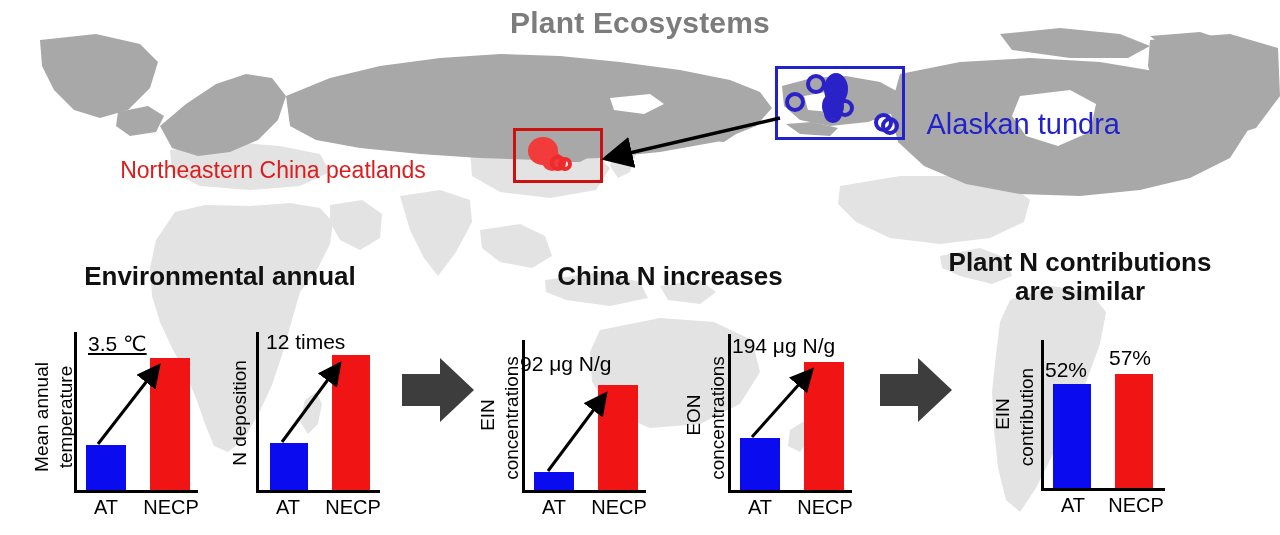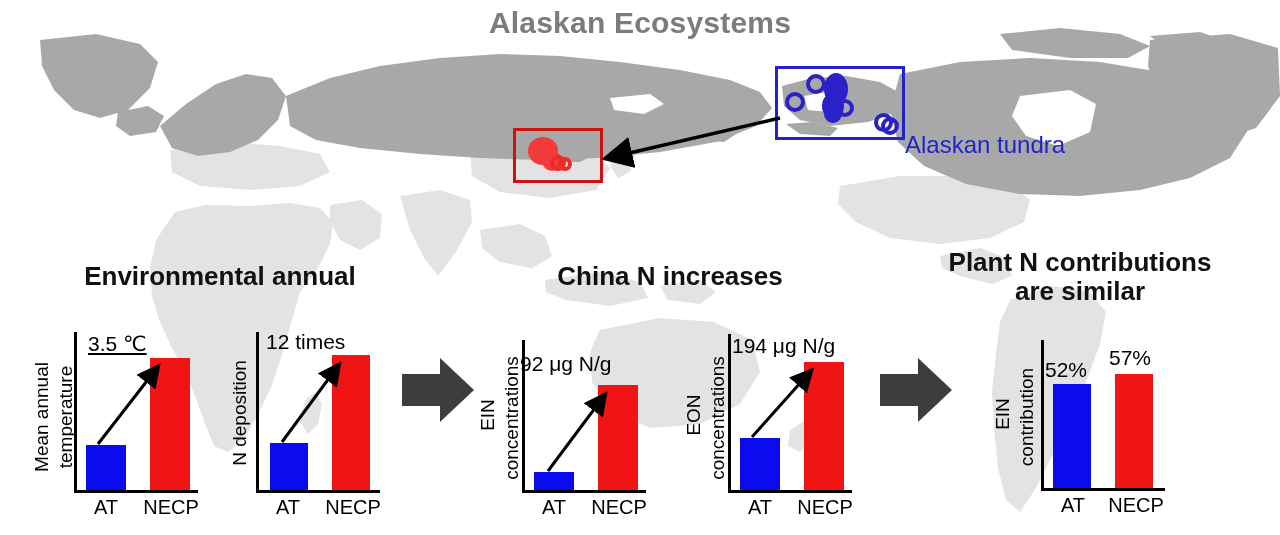--- a/index.html
+++ b/index.html
@@ -17,22 +17,22 @@
   
   .site-box{position:absolute;box-sizing:border-box;background:transparent;}
   #box-at{left:775px;top:66px;width:130px;height:74px;border:3px solid #2222cc;}
   #box-necp{left:513px;top:128px;width:90px;height:55px;border:3px solid #cc1111;}
 
   .marker-ring{position:absolute;border-radius:50%;border:4px solid #2a22c8;box-sizing:border-box;}
   .marker-fill{position:absolute;border-radius:50%;background:#2a22c8;}
   .marker-ring-r{position:absolute;border-radius:50%;border:4px solid #ee2b2b;box-sizing:border-box;}
   .marker-fill-r{position:absolute;border-radius:50%;background:#f23b3b;}
 
-  #label-at{position:absolute;left:905px;top:108px;width:215px;text-align:left;
-    font-size:24px;color:#2222cc;line-height:1.12;margin-top:24px;}
+  #label-at{position:absolute;left:905px;top:108px;width:215px;text-align:right;
+    font-size:29px;color:#2222cc;line-height:1.12;}
   #label-necp{position:absolute;left:38px;top:158px;width:470px;text-align:center;
     font-size:23px;color:#dd1c1c;line-height:1.12;}
 
   
   .section-head{position:absolute;font-size:26px;font-weight:bold;color:#111;
     text-align:center;line-height:1.1;}
   #head-env{left:10px;top:262px;width:420px;}
   #head-soil{left:495px;top:262px;width:350px;}
   #head-plant{left:880px;top:248px;width:400px;}
 
@@ -132,21 +132,21 @@
     </g>
 
     <g fill="#ffffff">
       <path d="M1020 96 L1070 90 L1096 104 L1090 132 L1058 146 L1026 136 L1012 116 Z"></path>
       <path d="M804 96 L826 92 L840 102 L830 112 L808 110 Z"></path>
       <path d="M610 98 L650 94 L664 104 L644 114 L614 110 Z"></path>
     </g>
   </svg>
 </div>
 
-<div id="page-title">Alaskan Ecosystems</div>
+<div id="page-title">Plant Ecosystems</div>
 
 <div class="site-box" id="box-at">
   <span class="marker-fill" style="left:46px;top:4px;width:24px;height:32px;"></span>
   <span class="marker-fill" style="left:44px;top:24px;width:22px;height:26px;"></span>
   <span class="marker-ring" style="left:28px;top:5px;width:20px;height:20px;"></span>
   <span class="marker-ring" style="left:7px;top:23px;width:20px;height:20px;"></span>
   <span class="marker-ring" style="left:58px;top:30px;width:18px;height:18px;"></span>
   <span class="marker-ring" style="left:46px;top:36px;width:18px;height:18px;"></span>
   <span class="marker-ring" style="left:96px;top:44px;width:19px;height:19px;"></span>
 </div>
@@ -165,20 +165,21 @@
       <path d="M0,0 L9,4.5 L0,9 Z" fill="#000"></path>
     </marker>
   </defs>
   <line x1="190" y1="0" x2="18" y2="40" stroke="#000" stroke-width="3.5" marker-end="url(#cahead)"></line>
 </svg>
 
 <div id="label-at">
   <div>Alaskan tundra</div>
 </div>
 <div id="label-necp">
+  <div>Northeastern China peatlands</div>
 </div>
 
 <div class="section-head" id="head-env">Environmental annual</div>
 <div class="section-head" id="head-soil">China N increases</div>
 <div class="section-head" id="head-plant" style="white-space:pre-line;">Plant N contributions
 are similar</div>
 
 <svg class="block-arrow" style="left:402px;top:358px;width:72px;height:64px;">
   <path d="M0 16 L38 16 L38 0 L72 32 L38 64 L38 48 L0 48 Z" fill="#3d3d3d"></path>
 </svg>

